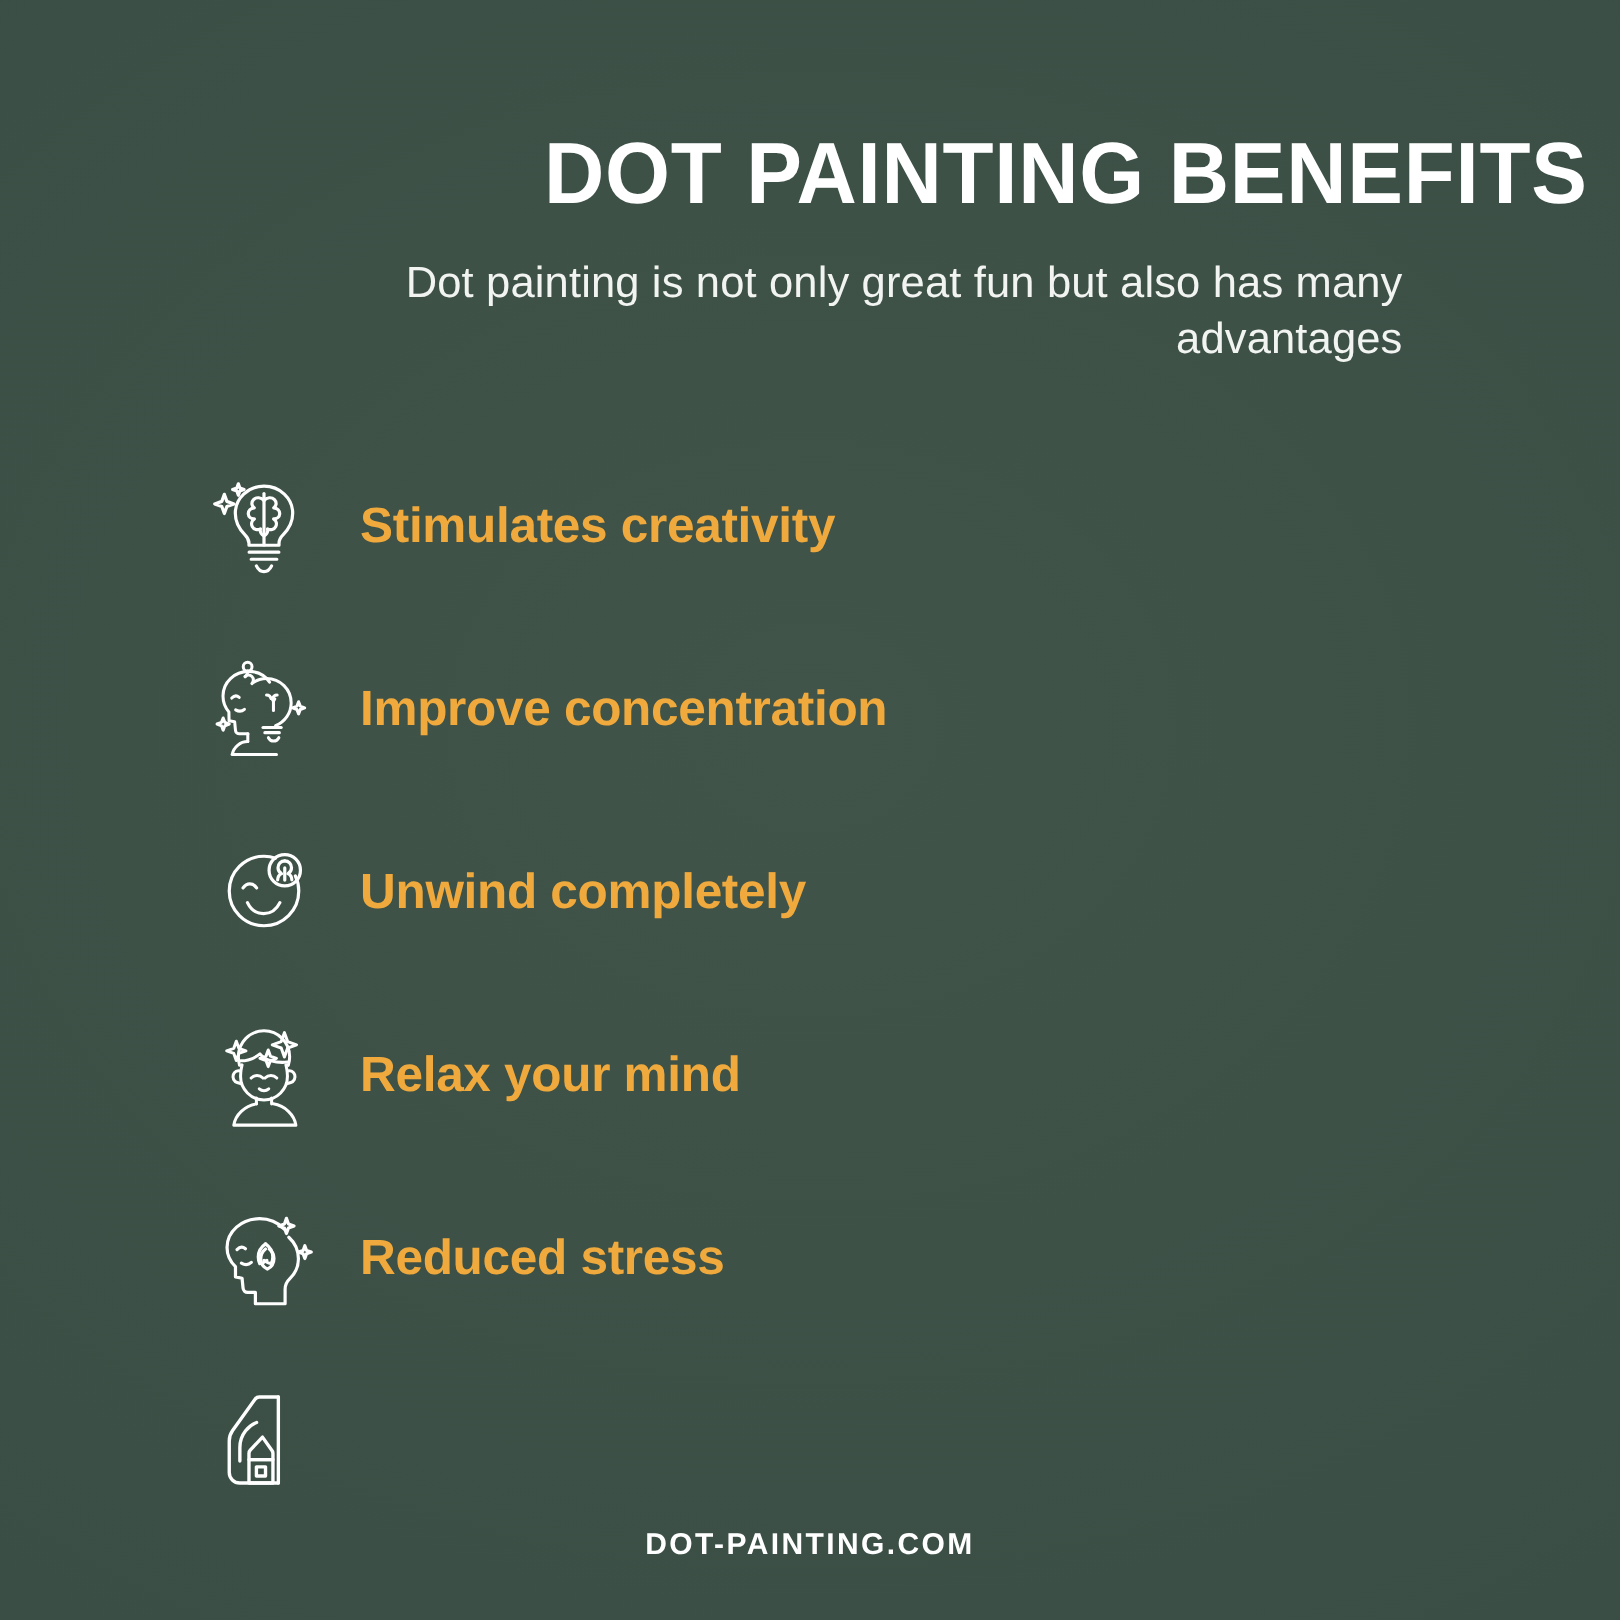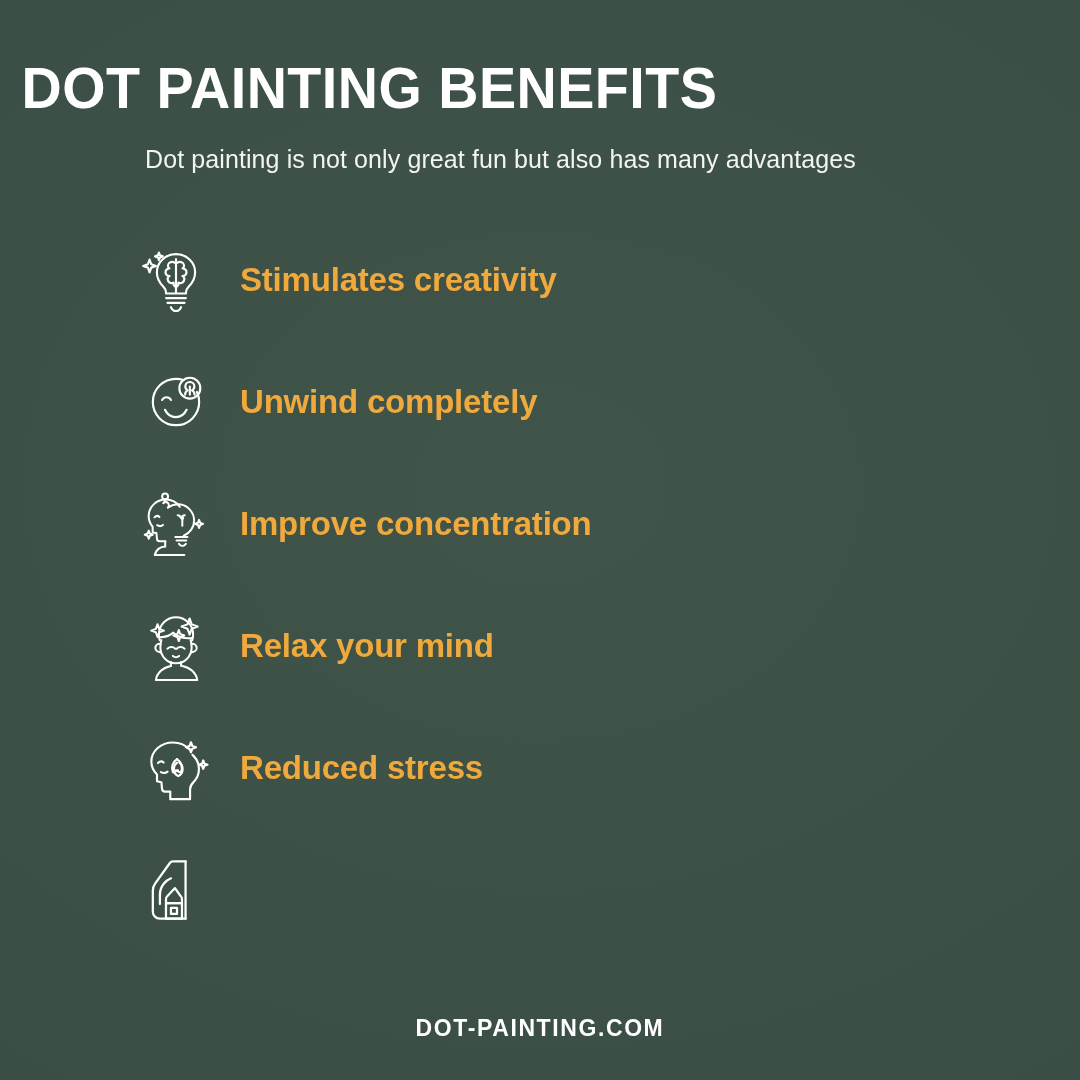--- a/index.html
+++ b/index.html
@@ -22,36 +22,36 @@
     display: flex;
     flex-direction: column;
     align-items: center;
     background:
       radial-gradient(ellipse 120% 95% at 50% 45%, #405449 0%, #3b4f46 60%, #384b42 100%);
   }
 
   
   .header {
     width: 100%;
-    text-align: left;
-    padding-top: 58px;
+    text-align: right;
+    padding-top: 86px;
   }
   .title {
     color: #ffffff;
     font-size: 58px;
     font-weight: bold;
     letter-spacing: 0.5px;
     line-height: 1.05;
     margin: 0;
     transform: scaleX(0.96);
     font-family: "Liberation Sans", sans-serif;
   }
   .subtitle {
     color: #f2f4f1;
-    font-size: 25px;
+    font-size: 29px;
     font-weight: normal;
     line-height: 1.28;
     margin: 24px auto 0;
     max-width: 790px;
     letter-spacing: 0.1px;
   }
 
   
   .benefits {
     margin-top: 44px;
@@ -91,21 +91,21 @@
   
   .footer {
     position: absolute;
     bottom: 38px;
     left: 0;
     right: 0;
     text-align: center;
   }
   .footer-text {
     color: #ffffff;
-    font-size: 23px;
+    font-size: 20px;
     font-weight: bold;
     letter-spacing: 1.6px;
   }
 </style>
 </head>
 <body>
 
 <div class="poster">
 
   <div class="header">
@@ -122,35 +122,20 @@
           <path d="M23.2 48.1h17.6M24.4 52.3h15.2"></path>
           <path d="M27.5 56.2c1 2.2 2.6 3.4 4.5 3.4s3.5-1.2 4.5-3.4"></path>
           <path d="M32 13.4v30.4"></path>
           <path d="M32 17.5c-1.6-2-4.6-2.2-6.2-.5-1.7 1.8-.9 4 .4 4.8-2.2.2-3.6 1.8-3.5 3.6.1 1.8 1.7 3.1 3.6 3-1.6 1.1-2.1 3-1.2 4.6.9 1.7 3.1 2.3 4.8 1.3-.4 1.9.7 3.6 2.1 4"></path>
           <path d="M32 17.5c1.6-2 4.6-2.2 6.2-.5 1.7 1.8.9 4-.4 4.8 2.2.2 3.6 1.8 3.5 3.6-.1 1.8-1.7 3.1-3.6 3 1.6 1.1 2.1 3 1.2 4.6-.9 1.7-3.1 2.3-4.8 1.3.4 1.9-.7 3.6-2.1 4"></path>
           <path d="M8.5 13.8l1.5 4.2 4.2 1.5-4.2 1.5-1.5 4.2-1.5-4.2L2.8 19.5l4.2-1.5z"></path>
           <path d="M16.8 7.6l.9 2.5 2.5.9-2.5.9-.9 2.5-.9-2.5-2.5-.9 2.5-.9z"></path>
         </svg>
       </span>
       <span class="benefit-label">Stimulates creativity</span>
-    </div>
-
-    <div class="benefit-row">
-      <span class="benefit-icon">
-        <svg viewBox="0 0 64 64" fill="none" stroke="#ffffff" stroke-width="1.9" stroke-linecap="round" stroke-linejoin="round">
-          <path d="M50.6 23.1c1.3 2.7 2 5.7 2 8.9 0 11.4-9.2 20.6-20.6 20.6S11.4 43.4 11.4 32 20.6 11.4 32 11.4c2.4 0 4.7.4 6.8 1.2"></path>
-          <circle cx="44.3" cy="19.7" r="9.3"></circle>
-          <path d="M44.3 14.2c-2.3 0-4 1.8-4 4 0 1.5.8 2.8 2.1 3.5-1.4.7-2.3 2.1-2.3 3.7"></path>
-          <path d="M44.3 14.2c2.3 0 4 1.8 4 4 0 1.5-.8 2.8-2.1 3.5 1.4.7 2.3 2.1 2.3 3.7"></path>
-          <path d="M44.3 18.3v7.2"></path>
-          <path d="M19.6 30.2c1-1.5 2.4-2.4 4-2.4s3 .9 4 2.4"></path>
-          <path d="M22.2 38.9c1.9 4 5.5 6.5 9.6 6.5s7.7-2.5 9.6-6.5"></path>
-        </svg>
-      </span>
-      <span class="benefit-label">Unwind completely</span>
     </div>
 
     <div class="benefit-row">
       <span class="benefit-icon">
         <svg viewBox="0 0 64 64" fill="none" stroke="#ffffff" stroke-width="1.8" stroke-linecap="round" stroke-linejoin="round">
           <path d="M35.3 16.7c-2.6-3.9-7.2-6.4-12.4-6.4-8.4 0-15.2 6.5-15.2 14.6 0 3.6 1.3 6.9 3.5 9.4l.1 5.2 3.3.6.5 5.1c.1 1.2 1.1 2.1 2.3 2.1h5.1"></path>
           <path d="M22.4 47.3v4.6"></path>
           <path d="M22.4 51.9c-4.6 0-8.4 3.3-9.3 7.7h26.3"></path>
           <path d="M12.9 26.1c1.5-1.6 3.2-1.5 4.4-.4"></path>
           <path d="M15.2 33.1c1.7 1 3.8.9 5.2-.3"></path>
@@ -167,20 +152,35 @@
           <path d="M22.3 10.1c0 1.4-.3 2.5-1.3 3.3"></path>
           <path d="M52.5 28.3l1 2.6 2.6 1-2.6 1-1 2.6-1-2.6-2.6-1 2.6-1z"></path>
           <path d="M7.8 37.9l1 2.6 2.6 1-2.6 1-1 2.6-1-2.6-2.6-1 2.6-1z"></path>
         </svg>
       </span>
       <span class="benefit-label">Improve concentration</span>
     </div>
 
     <div class="benefit-row">
       <span class="benefit-icon">
+        <svg viewBox="0 0 64 64" fill="none" stroke="#ffffff" stroke-width="1.9" stroke-linecap="round" stroke-linejoin="round">
+          <path d="M50.6 23.1c1.3 2.7 2 5.7 2 8.9 0 11.4-9.2 20.6-20.6 20.6S11.4 43.4 11.4 32 20.6 11.4 32 11.4c2.4 0 4.7.4 6.8 1.2"></path>
+          <circle cx="44.3" cy="19.7" r="9.3"></circle>
+          <path d="M44.3 14.2c-2.3 0-4 1.8-4 4 0 1.5.8 2.8 2.1 3.5-1.4.7-2.3 2.1-2.3 3.7"></path>
+          <path d="M44.3 14.2c2.3 0 4 1.8 4 4 0 1.5-.8 2.8-2.1 3.5 1.4.7 2.3 2.1 2.3 3.7"></path>
+          <path d="M44.3 18.3v7.2"></path>
+          <path d="M19.6 30.2c1-1.5 2.4-2.4 4-2.4s3 .9 4 2.4"></path>
+          <path d="M22.2 38.9c1.9 4 5.5 6.5 9.6 6.5s7.7-2.5 9.6-6.5"></path>
+        </svg>
+      </span>
+      <span class="benefit-label">Unwind completely</span>
+    </div>
+
+    <div class="benefit-row">
+      <span class="benefit-icon">
         <svg viewBox="0 0 64 64" fill="none" stroke="#ffffff" stroke-width="1.8" stroke-linecap="round" stroke-linejoin="round">
           <path d="M17.5 26.8c-.5-1.6-.7-3.3-.7-5 0-8.5 6.8-15.4 15.2-15.4s15.2 6.9 15.2 15.4c0 1.8-.3 3.5-.8 5.1"></path>
           <path d="M18.1 24.2c3.6 0 8.3-1.5 11.5-4.1 2.8 3.5 9.2 5.7 16.5 4.8"></path>
           <path d="M19 26.6c-.6 2.2-.9 4.6-.9 6.8 0 7.7 6.2 14 13.9 14s13.9-6.3 13.9-14c0-2.3-.3-4.6-.9-6.8"></path>
           <path d="M18.2 30.3c-1.9-.6-3.8.4-4.4 2.2-.6 1.9.4 3.9 2.3 4.5l2.5.8"></path>
           <path d="M45.8 30.3c1.9-.6 3.8.4 4.4 2.2.6 1.9-.4 3.9-2.3 4.5l-2.5.8"></path>
           <path d="M24.4 34.4c1-1 2.2-1.5 3.5-1.5s2.5.5 3.5 1.5"></path>
           <path d="M32.6 34.4c1-1 2.2-1.5 3.5-1.5s2.5.5 3.5 1.5"></path>
           <path d="M29.2 40.8c.8.7 1.8 1.1 2.8 1.1s2-.4 2.8-1.1"></path>
           <path d="M27.5 46.2v3.5M36.5 46.2v3.5"></path>

